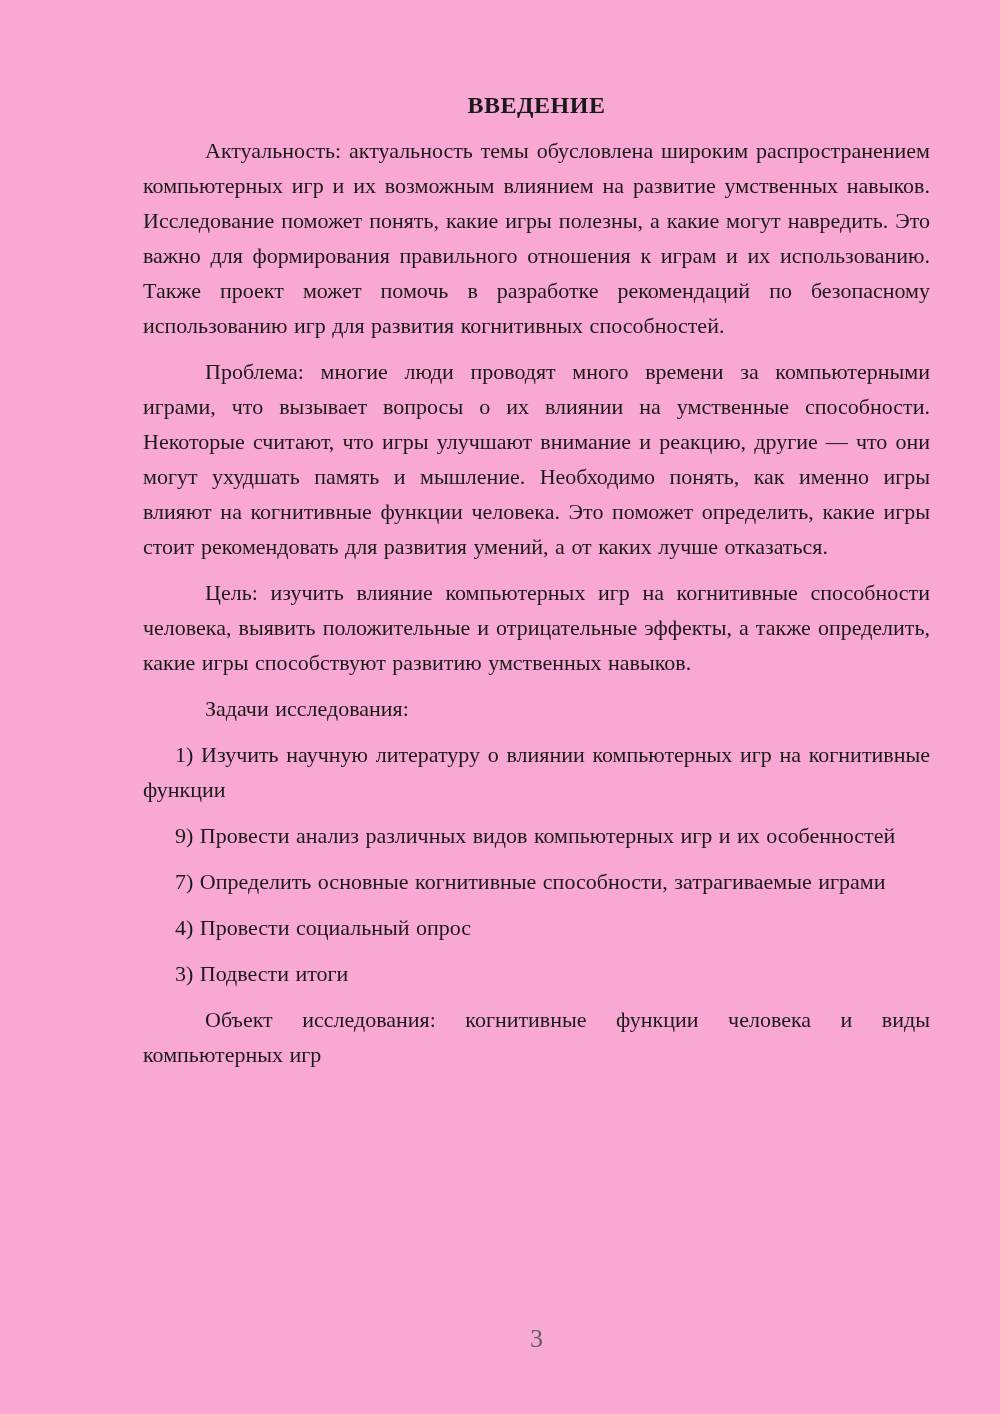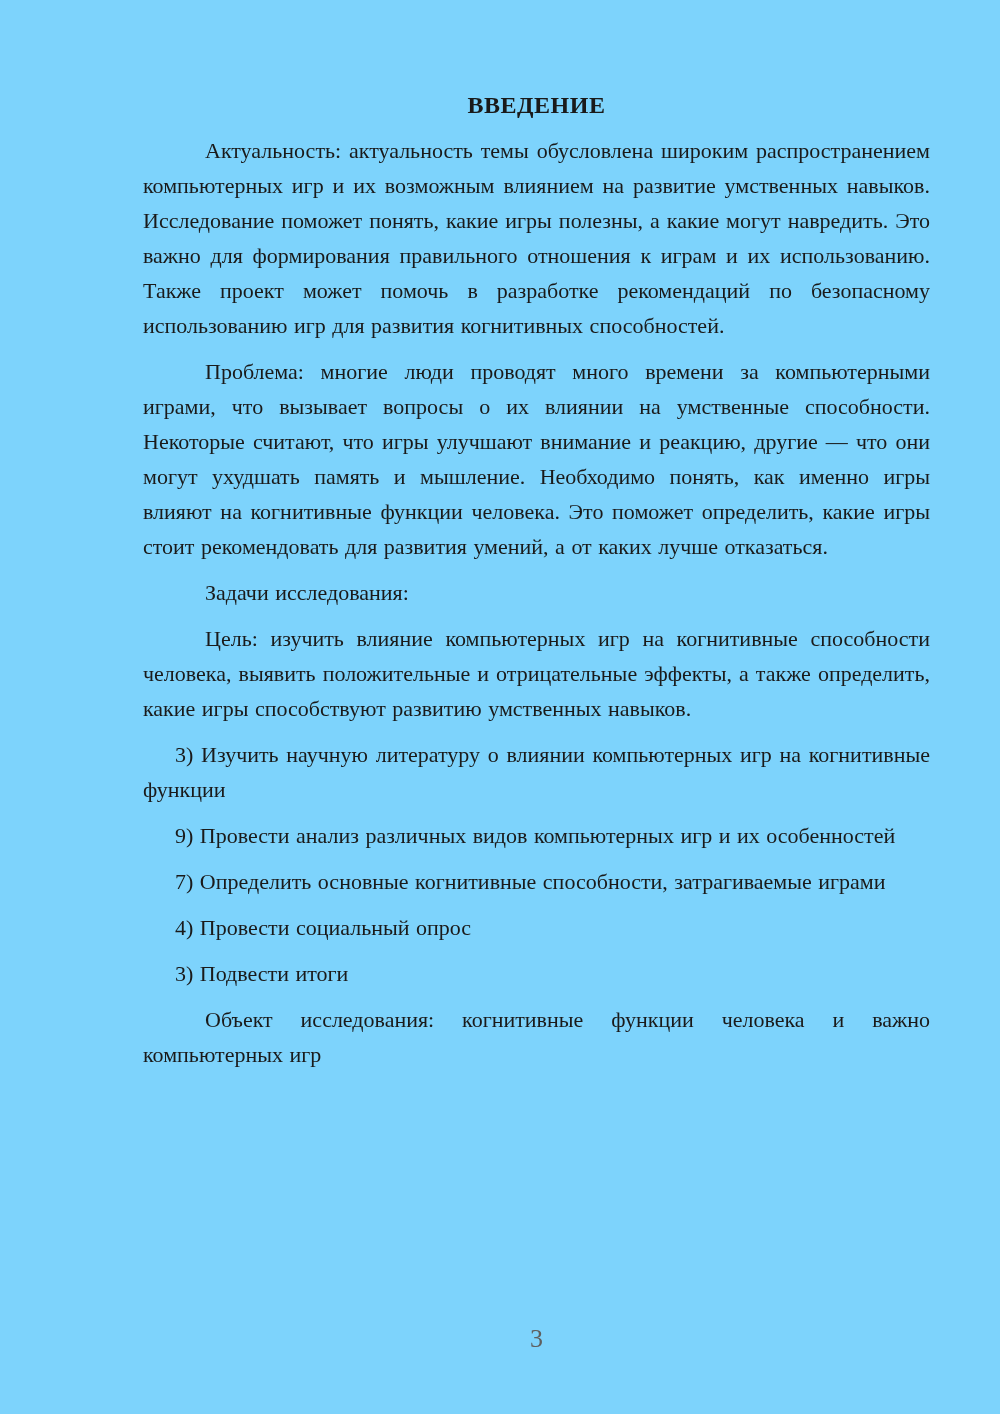--- a/index.html
+++ b/index.html
@@ -4,21 +4,21 @@
 <style>
   html, body {
     margin: 0;
     padding: 0;
     background: #ffffff;
   }
   .page {
     position: relative;
     width: 1000px;
     height: 1414px;
-    background: #7dd3fc;
+    background: #f9a8d4;
     font-family: "Liberation Serif", "DejaVu Serif", serif;
     color: #1a1a1a;
     overflow: hidden;
     box-sizing: border-box;
   }
   .content {
     padding: 88px 70px 0 143px;
   }
   .doc-title {
     font-size: 24px;
@@ -58,32 +58,32 @@
 
 <div class="page">
   <div class="content">
 
     <h1 class="doc-title">ВВЕДЕНИЕ</h1>
 
     <p class="para">Актуальность: актуальность темы обусловлена широким распространением компьютерных игр и их возможным влиянием на развитие умственных навыков. Исследование поможет понять, какие игры полезны, а какие могут навредить. Это важно для формирования правильного отношения к играм и их использованию. Также проект может помочь в разработке рекомендаций по безопасному использованию игр для развития когнитивных способностей.</p>
 
     <p class="para">Проблема: многие люди проводят много времени за компьютерными играми, что вызывает вопросы о их влиянии на умственные способности. Некоторые считают, что игры улучшают внимание и реакцию, другие — что они могут ухудшать память и мышление. Необходимо понять, как именно игры влияют на когнитивные функции человека. Это поможет определить, какие игры стоит рекомендовать для развития умений, а от каких лучше отказаться.</p>
 
+    <p class="para">Цель: изучить влияние компьютерных игр на когнитивные способности человека, выявить положительные и отрицательные эффекты, а также определить, какие игры способствуют развитию умственных навыков.</p>
+
     <p class="para tasks-heading">Задачи исследования:</p>
 
-    <p class="para">Цель: изучить влияние компьютерных игр на когнитивные способности человека, выявить положительные и отрицательные эффекты, а также определить, какие игры способствуют развитию умственных навыков.</p>
-
-    <p class="para list-item">3) Изучить научную литературу о влиянии компьютерных игр на когнитивные функции</p>
+    <p class="para list-item">1) Изучить научную литературу о влиянии компьютерных игр на когнитивные функции</p>
 
     <p class="para list-item">9) Провести анализ различных видов компьютерных игр и их особенностей</p>
 
     <p class="para list-item">7) Определить основные когнитивные способности, затрагиваемые играми</p>
 
     <p class="para list-item">4) Провести социальный опрос</p>
 
     <p class="para list-item">3) Подвести итоги</p>
 
-    <p class="para">Объект исследования: когнитивные функции человека и важно компьютерных игр</p>
+    <p class="para">Объект исследования: когнитивные функции человека и виды компьютерных игр</p>
 
   </div>
 
   <div class="page-number">3</div>
 </div>
 
 </body></html>

